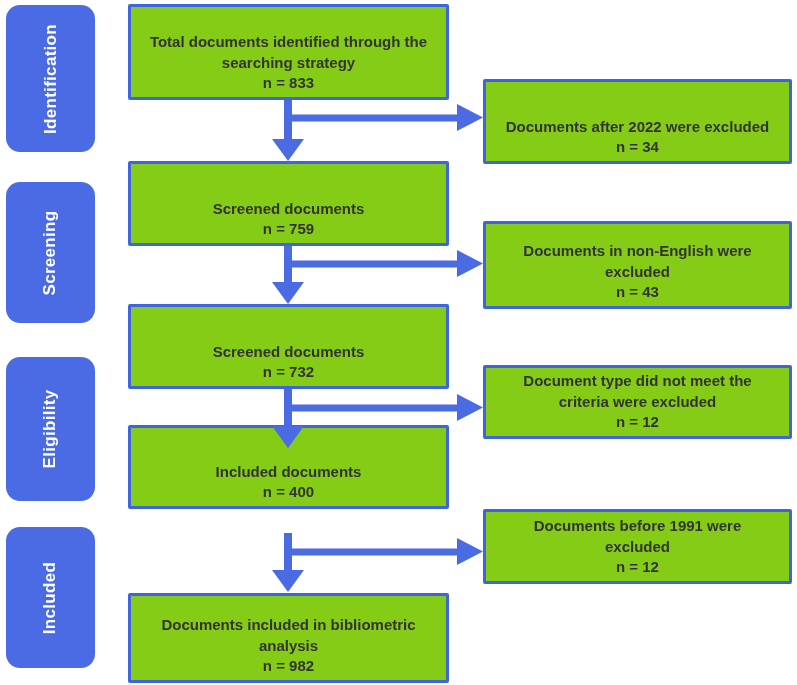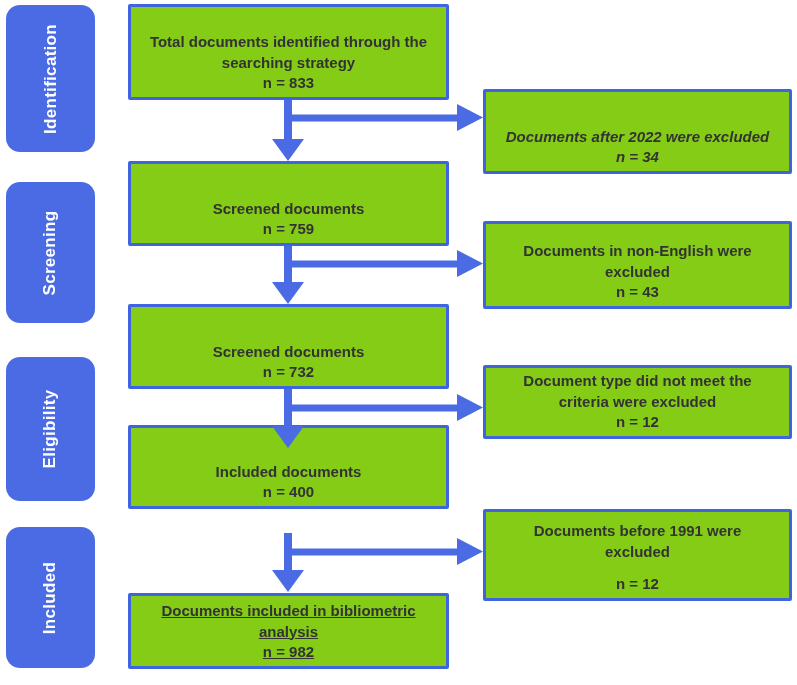--- a/index.html
+++ b/index.html
@@ -81,38 +81,38 @@
     <div>n = 759</div>
   </div>
   <div class="flowbox main-box" style="top:304px;height:85px;">
     <div>Screened documents</div>
     <div>n = 732</div>
   </div>
   <div class="flowbox main-box" style="top:425px;height:84px;">
     <div>Included documents</div>
     <div>n = 400</div>
   </div>
-  <div class="flowbox main-box" style="top:593px;height:76px;text-decoration:underline;">
+  <div class="flowbox main-box" style="top:593px;height:90px;">
     <div>Documents included in bibliometric analysis</div>
     <div>n = 982</div>
   </div>
 
-  <div class="flowbox excl-box" style="top:89px;height:85px;font-style:italic;">
+  <div class="flowbox excl-box" style="top:79px;height:85px;">
     <div>Documents after 2022 were excluded</div>
     <div>n = 34</div>
   </div>
   <div class="flowbox excl-box" style="top:221px;height:88px;">
     <div>Documents in non-English were excluded</div>
     <div>n = 43</div>
   </div>
   <div class="flowbox excl-box" style="top:365px;height:74px;">
     <div>Document type did not meet the criteria were excluded</div>
     <div>n = 12</div>
   </div>
-  <div class="flowbox excl-box" style="top:509px;height:92px;gap:12px;">
+  <div class="flowbox excl-box" style="top:509px;height:75px;">
     <div>Documents before 1991 were excluded</div>
     <div>n = 12</div>
   </div>
 
   <svg class="arrows" viewBox="0 0 797 685" aria-hidden="true">
 
     <g>
       <line x1="288" y1="100" x2="288" y2="141" class="vline"></line>
       <polygon points="272,139 304,139 288,161"></polygon>
     </g>

